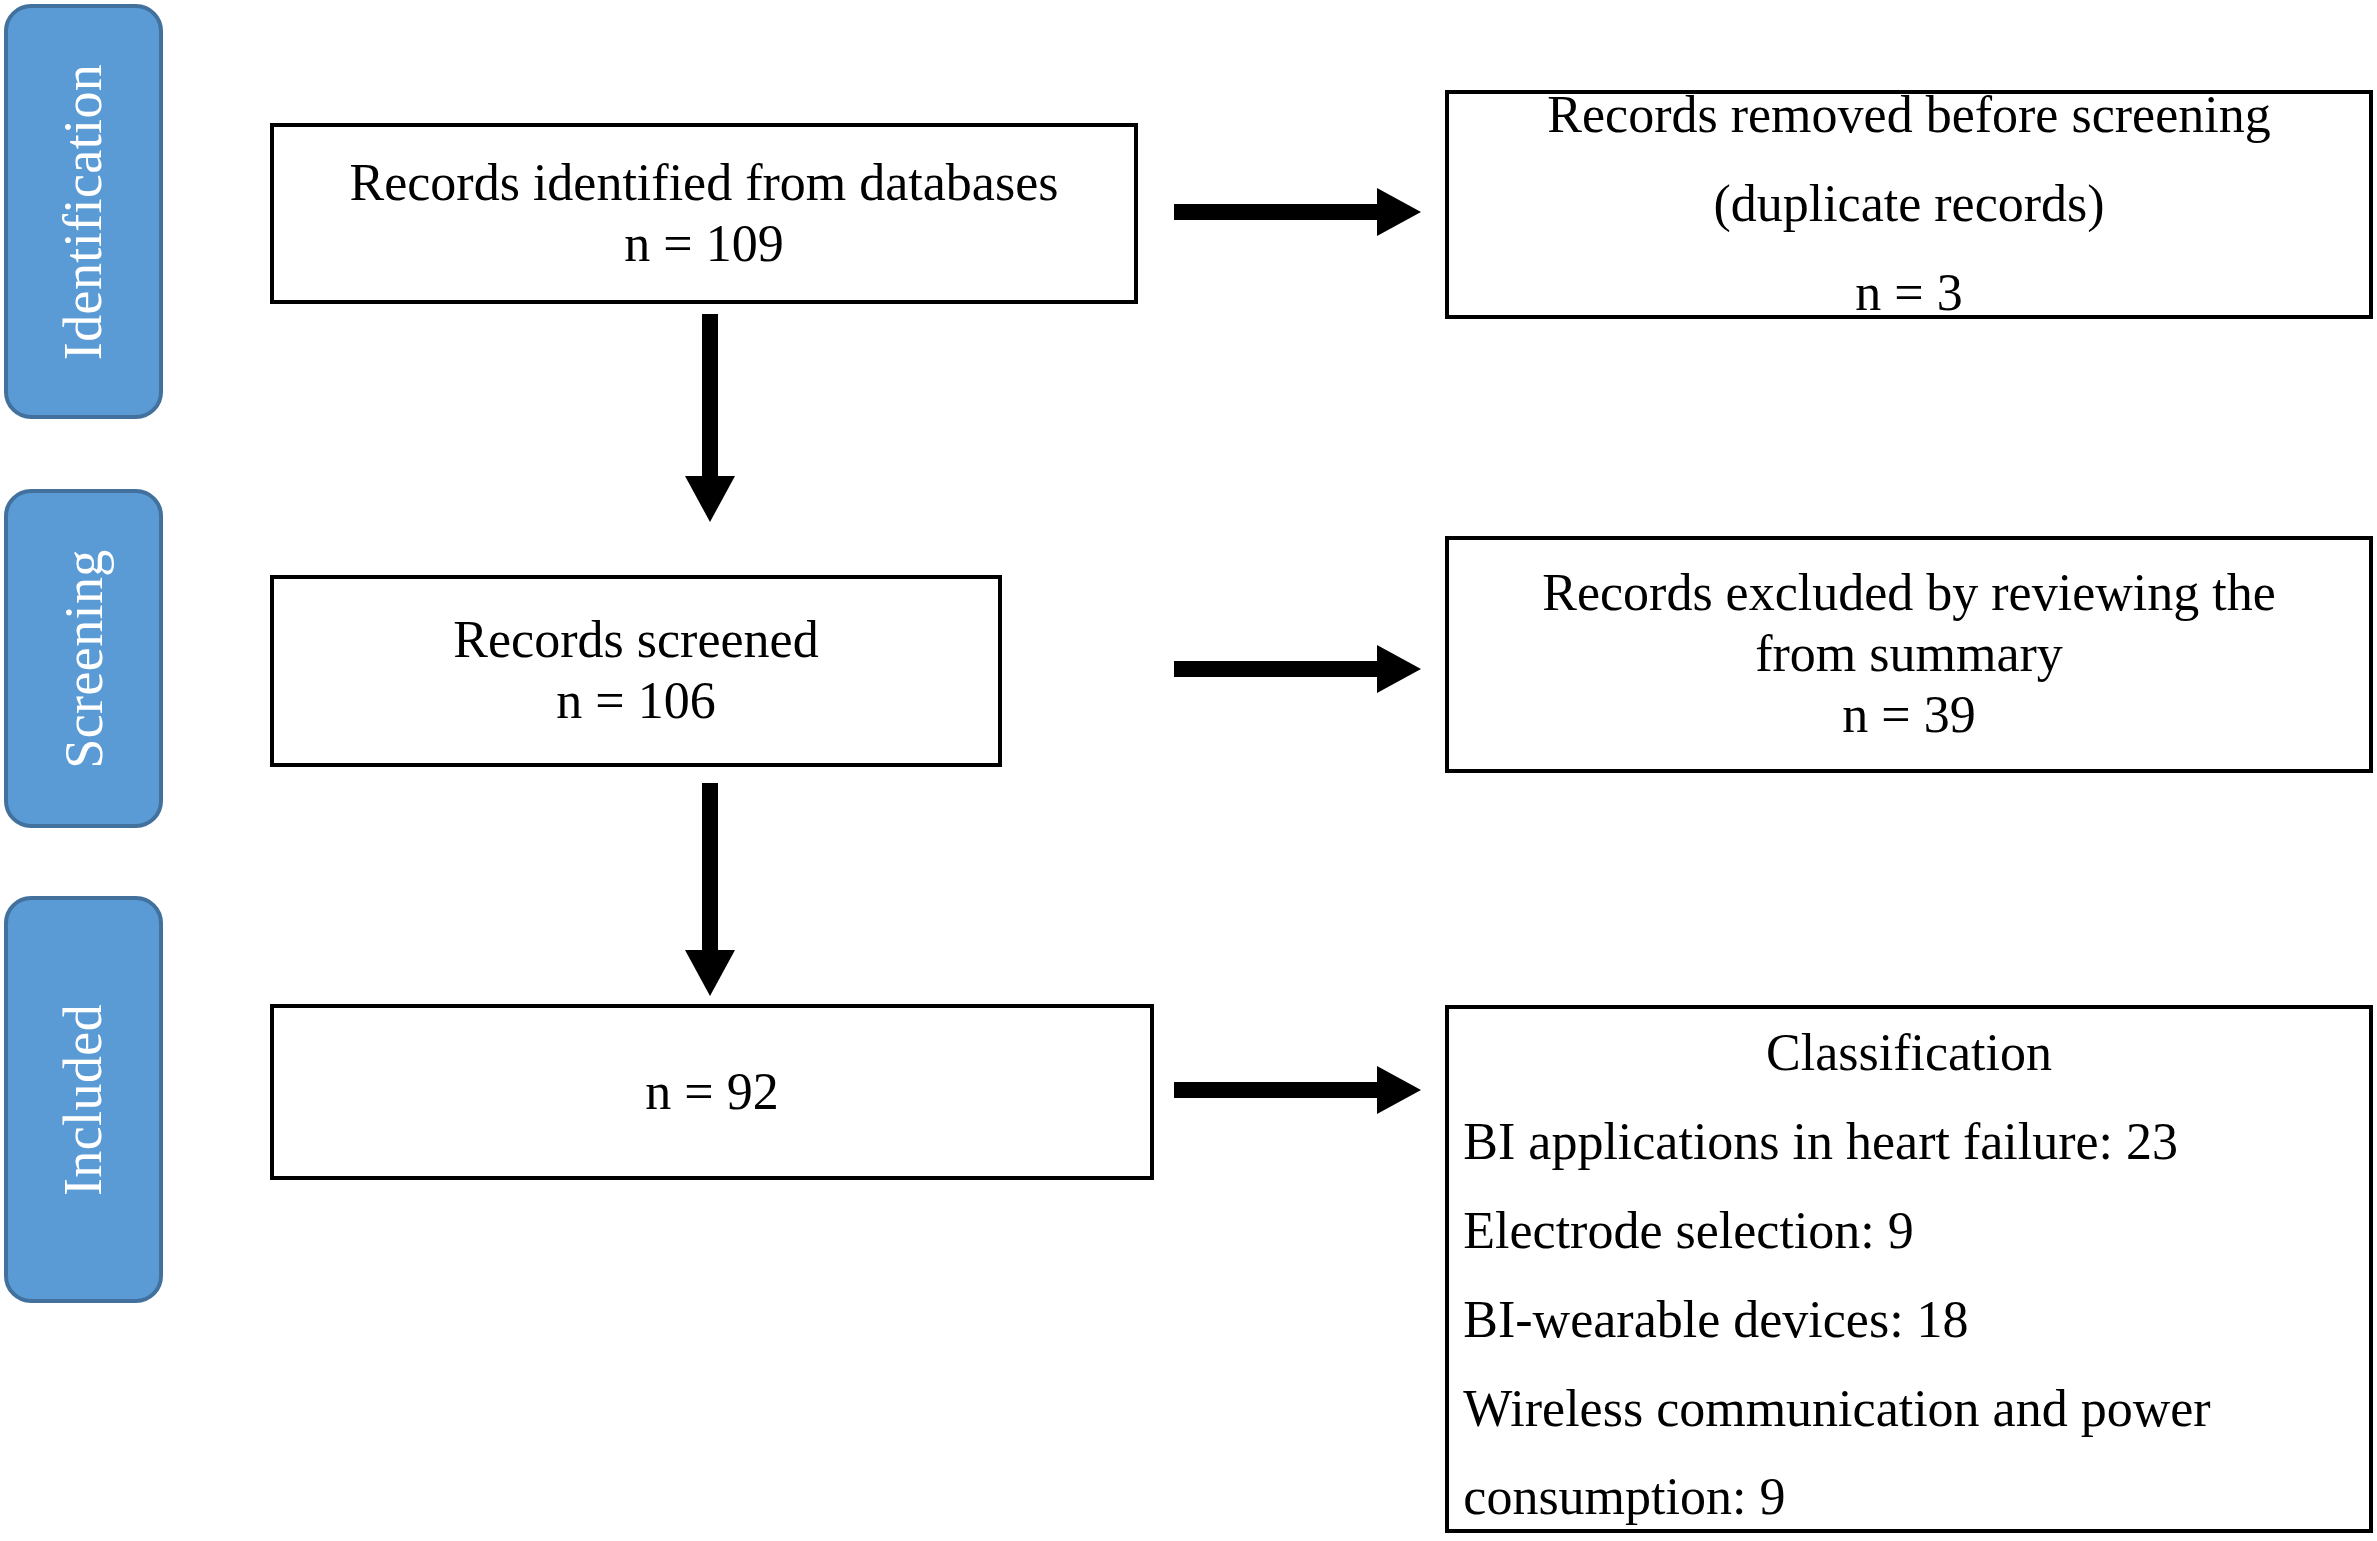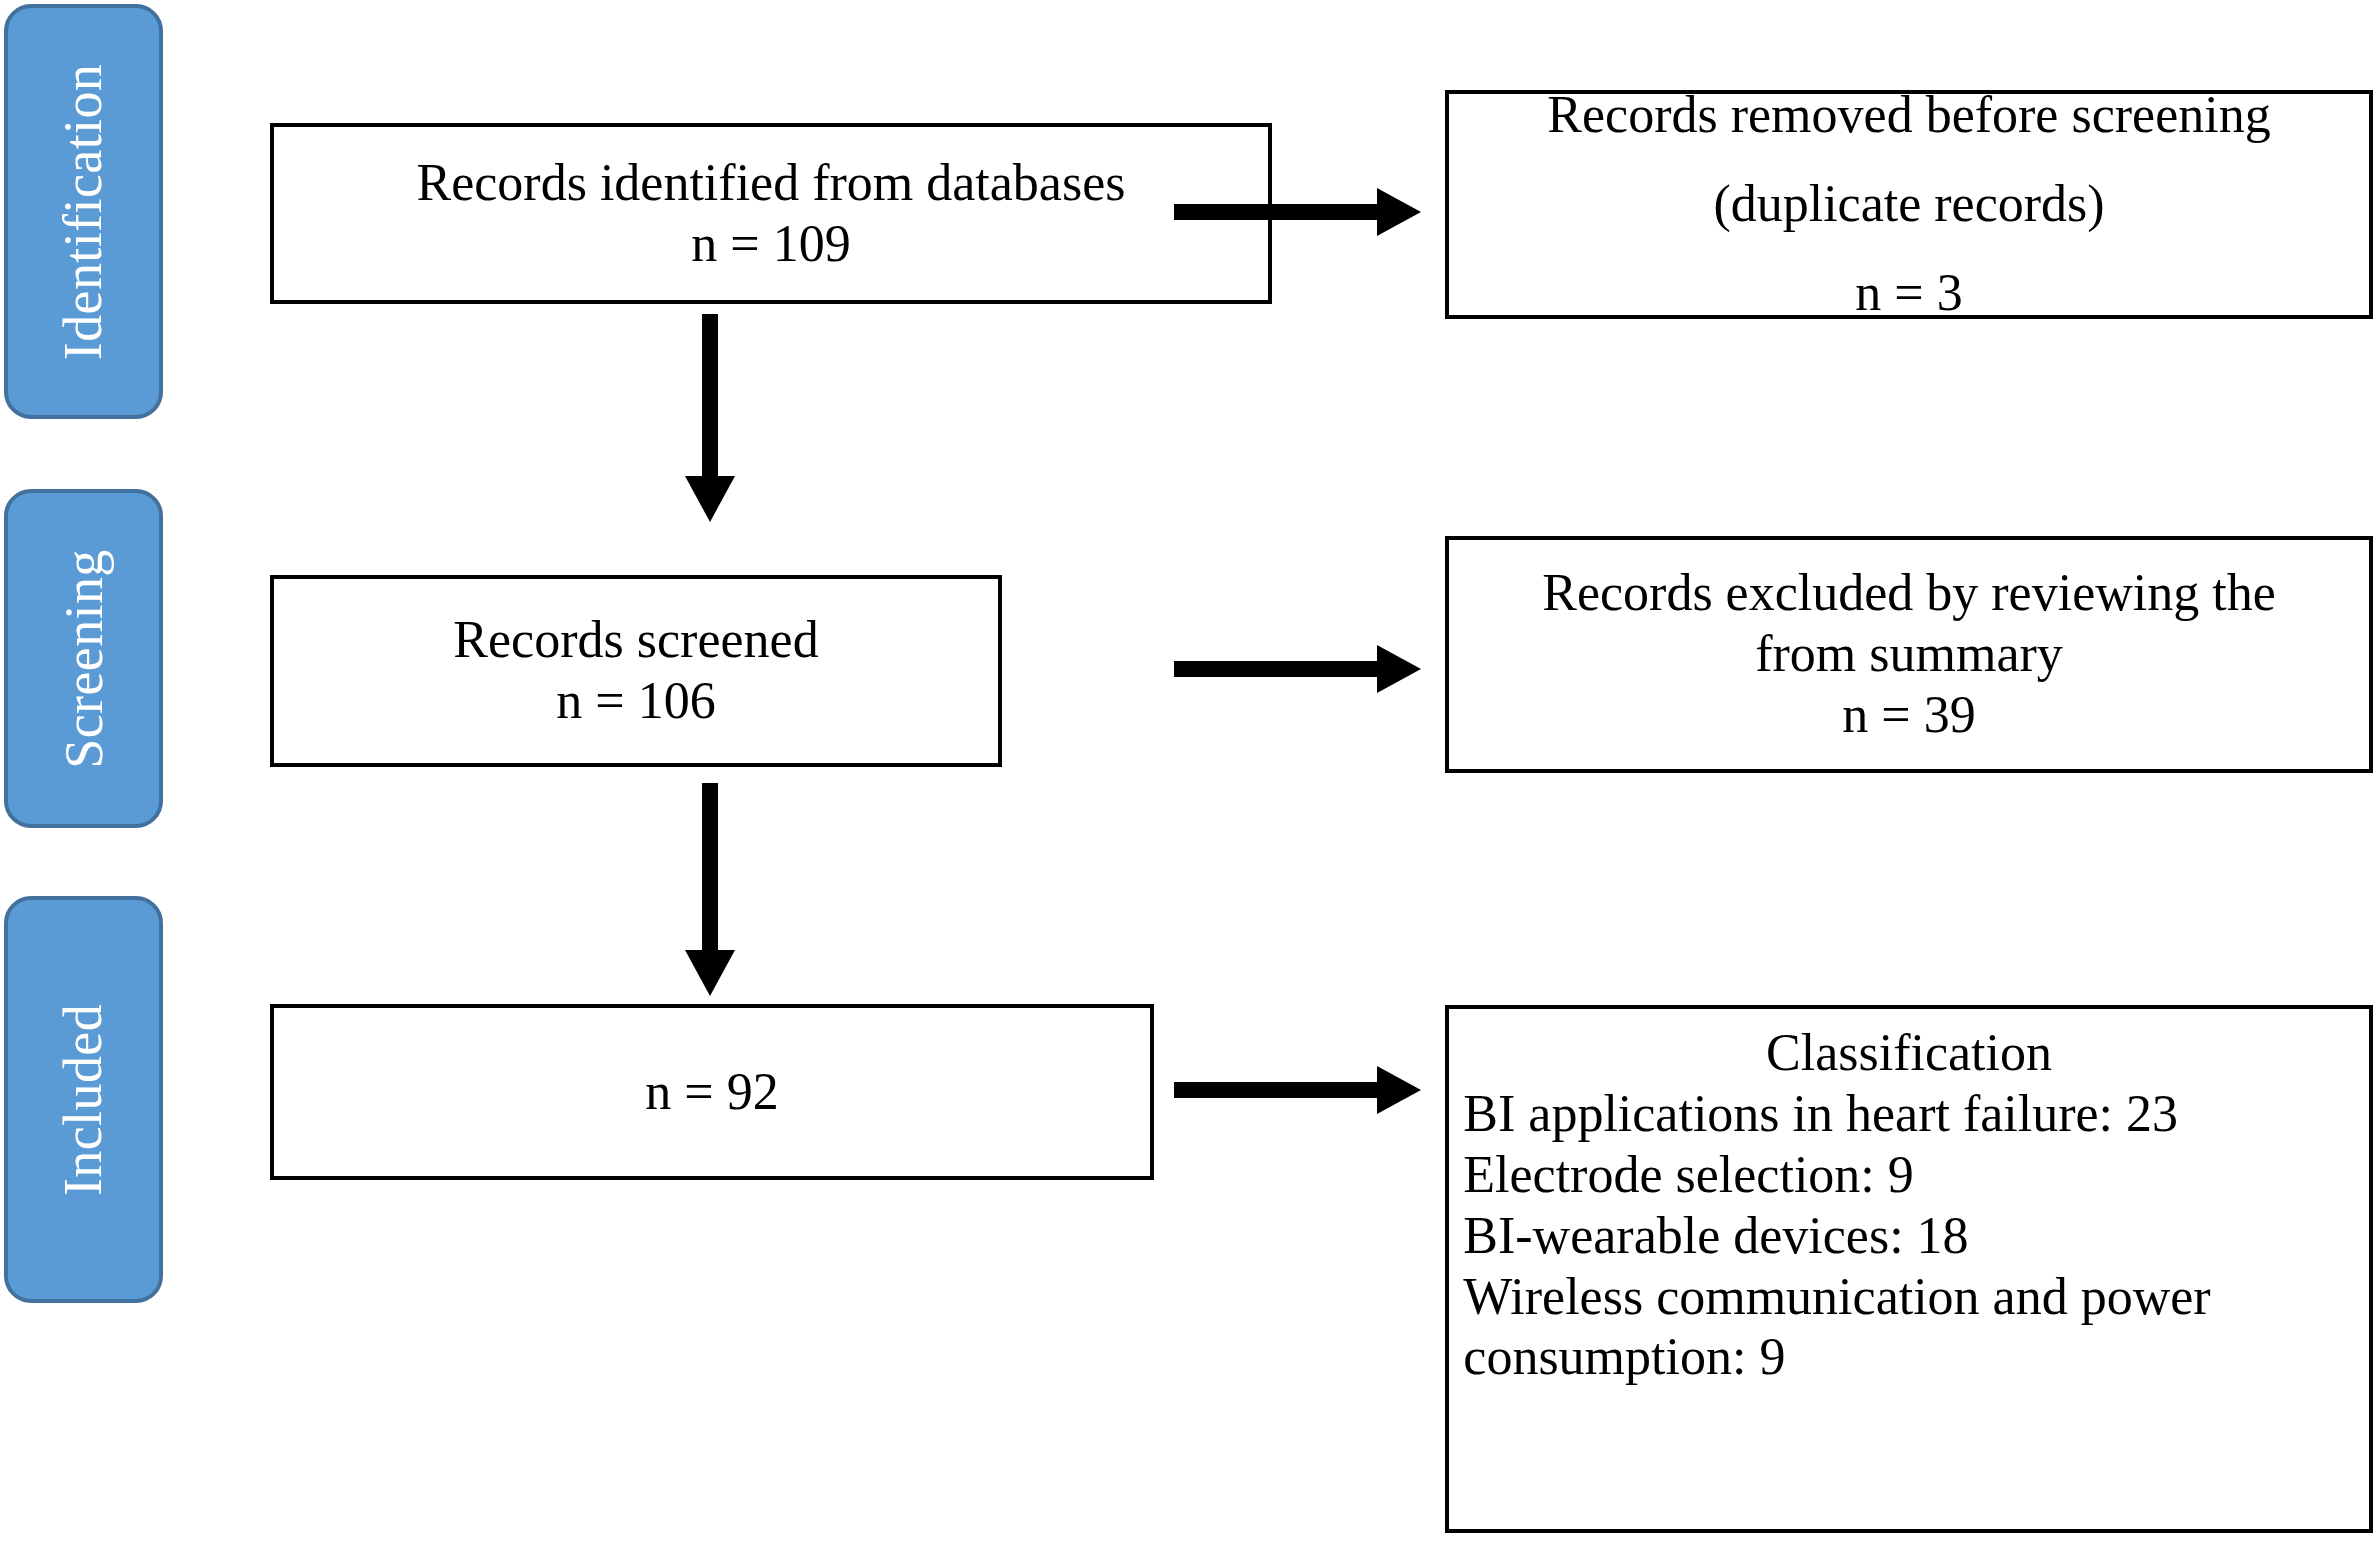--- a/index.html
+++ b/index.html
@@ -116,21 +116,21 @@
   </div>
 
   <div class="phase-tab" style="left:4px; top:489px; width:159px; height:339px;">
     <span class="tab-label">Screening</span>
   </div>
 
   <div class="phase-tab" style="left:4px; top:896px; width:159px; height:407px;">
     <span class="tab-label">Included</span>
   </div>
 
-  <div class="flow-box" style="left:270px; top:123px; width:1002px; height:181px;">
+  <div class="flow-box" style="left:270px; top:123px; width:868px; height:181px;">
     <div class="line">Records identified from databases</div>
     <div class="line">n = 109</div>
   </div>
 
   <div class="arrow-h" style="left:1174px; top:212px; width:246px;">
     <div class="shaft" style="width:203px;"></div>
     <div class="head" style="left:203px;"></div>
   </div>
 
   <div class="flow-box" style="left:1445px; top:90px; width:928px; height:229px;gap:28px;">
@@ -167,21 +167,21 @@
 
   <div class="flow-box" style="left:270px; top:1004px; width:884px; height:176px;">
     <div class="line">n = 92</div>
   </div>
 
   <div class="arrow-h" style="left:1174px; top:1090px; width:246px;">
     <div class="shaft" style="width:203px;"></div>
     <div class="head" style="left:203px;"></div>
   </div>
 
-  <div class="flow-box left-align" style="left:1445px; top:1005px; width:928px; height:528px; justify-content:flex-start; padding-top:14.3px;">
+  <div class="flow-box left-align" style="left:1445px; top:1005px; width:928px; height:528px; justify-content:flex-start; padding-top:14.3px;gap:28px;">
     <div class="line centered">Classification</div>
     <div class="line">BI applications in heart failure: 23</div>
     <div class="line">Electrode selection: 9</div>
     <div class="line">BI-wearable devices: 18</div>
     <div class="line">Wireless communication and power</div>
     <div class="line">consumption: 9</div>
   </div>
 
 </div>
 

